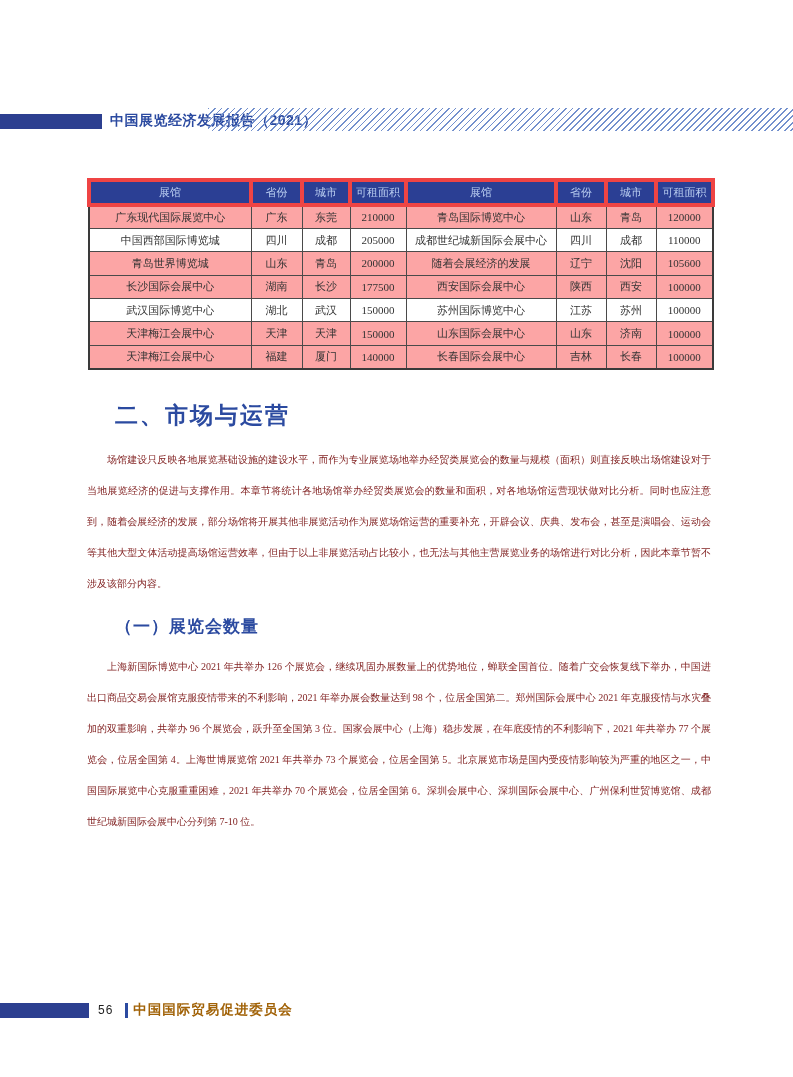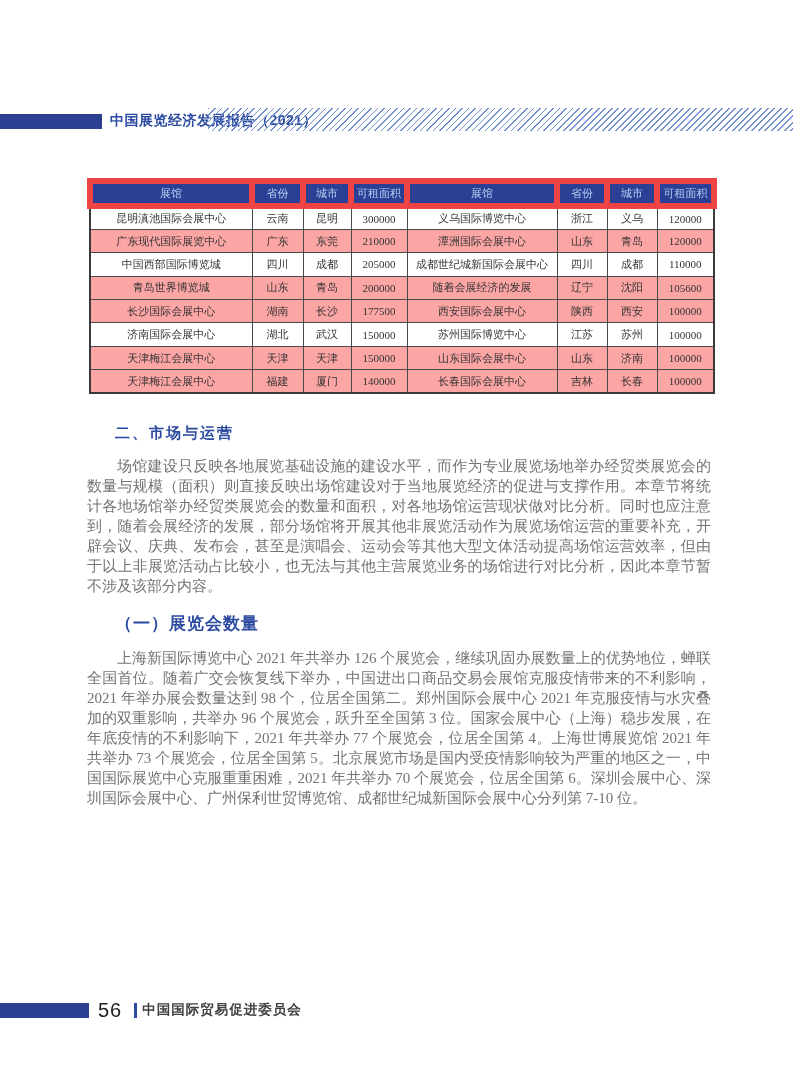--- a/index.html
+++ b/index.html
@@ -32,61 +32,61 @@
 
   table.venues {
     width:100%; border-collapse:collapse;
     border:2px solid #3a3a3a;
     font-size:11px; color:#333;
     table-layout:fixed;
   }
   table.venues th {
     background:#2b3f94; color:#b9cdf0;
     font-weight:normal; font-size:11px;
-    height:25px; border:6px solid #ef4444;
+    height:25px; border:4px solid #ef4444;
     font-family:"Liberation Sans","DejaVu Sans",sans-serif;
   }
   table.venues td {
     height:23.4px; text-align:center;
     border:1px solid #4a4a4a;
     overflow:hidden; white-space:nowrap;
   }
   table.venues tr.alt td { background:#fca5a5; }
   col.c-venue1 { width:162px; } col.c-prov1 { width:51px; }
   col.c-city1  { width:48px; }  col.c-area1 { width:56px; }
   col.c-venue2 { width:150px; } col.c-prov2 { width:50px; }
   col.c-city2  { width:50px; }  col.c-area2 { width:57px; }
 
   .section-heading {
     margin:30px 0 0 28px;
     font-family:"Liberation Sans","DejaVu Sans",sans-serif;
-    font-weight:bold; font-size:15px; color:#2b4aa0; letter-spacing:2px;
+    font-weight:bold; font-size:23px; color:#2b4aa0; letter-spacing:2px;
   }
   .body-para {
     margin-top:13px;
-    font-size:15px; line-height:20px; color:#737373;
+    font-size:10px; line-height:31px; color:#7f1d1d;
     text-align:justify; text-indent:2em;
   }
   .subsection-heading {
     margin:16px 0 0 28px;
     font-family:"Liberation Sans","DejaVu Sans",sans-serif;
     font-weight:bold; font-size:17px; color:#2b4aa0; letter-spacing:1px;
   }
 
   
   .ftr { position:absolute; left:0; top:1000px; width:793px; height:20px; display:flex; align-items:center; }
   .ftr-bar { width:89px; height:15px; background:#2c3f90; }
   .ftr-page {
     margin-left:9px; font-family:"Liberation Sans","DejaVu Sans",sans-serif;
-    font-size:20px; color:#1f1f1f; letter-spacing:1px;
+    font-size:12px; color:#1f1f1f; letter-spacing:1px;
   }
   .ftr-divider { width:3px; height:15px; background:#2b4aa0; margin-left:12px; }
   .ftr-org {
     margin-left:5px; font-family:"Liberation Sans","DejaVu Sans",sans-serif;
-    font-weight:bold; font-size:13.5px; color:#404040; letter-spacing:1px;
+    font-weight:bold; font-size:13.5px; color:#a16207; letter-spacing:1px;
   }
 </style>
 </head>
 <body>
 
 <div class="page">
 
   <div class="hdr">
     <div class="hdr-bar"></div>
     <div class="hdr-title">中国展览经济发展报告（2021）</div>
@@ -112,36 +112,26 @@
             <th>省份</th>
             <th>城市</th>
             <th>可租面积</th>
             <th>展馆</th>
             <th>省份</th>
             <th>城市</th>
             <th>可租面积</th>
           </tr>
       </thead>
       <tbody id="table-body">
-          <tr>
-            <td>昆明滇池国际会展中心</td>
-            <td>云南</td>
-            <td>昆明</td>
-            <td>300000</td>
-            <td>义乌国际博览中心</td>
-            <td>浙江</td>
-            <td>义乌</td>
-            <td>120000</td>
-          </tr>
           <tr class="alt">
             <td>广东现代国际展览中心</td>
             <td>广东</td>
             <td>东莞</td>
             <td>210000</td>
-            <td>潭洲国际会展中心</td>
+            <td>青岛国际博览中心</td>
             <td>山东</td>
             <td>青岛</td>
             <td>120000</td>
           </tr>
           <tr>
             <td>中国西部国际博览城</td>
             <td>四川</td>
             <td>成都</td>
             <td>205000</td>
             <td>成都世纪城新国际会展中心</td>
@@ -163,21 +153,21 @@
             <td>长沙国际会展中心</td>
             <td>湖南</td>
             <td>长沙</td>
             <td>177500</td>
             <td>西安国际会展中心</td>
             <td>陕西</td>
             <td>西安</td>
             <td>100000</td>
           </tr>
           <tr>
-            <td>济南国际会展中心</td>
+            <td>武汉国际博览中心</td>
             <td>湖北</td>
             <td>武汉</td>
             <td>150000</td>
             <td>苏州国际博览中心</td>
             <td>江苏</td>
             <td>苏州</td>
             <td>100000</td>
           </tr>
           <tr class="alt">
             <td>天津梅江会展中心</td>

